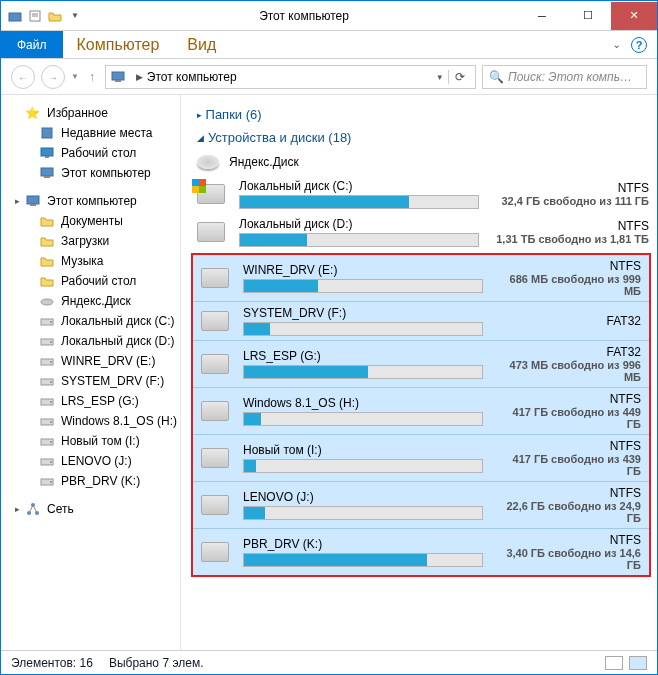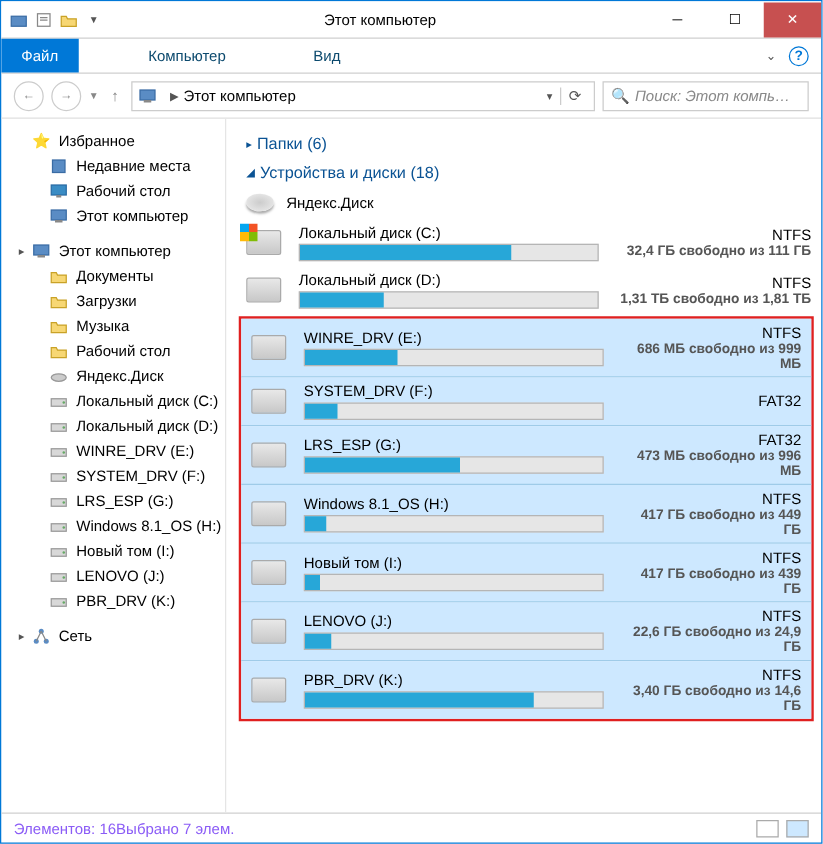--- a/index.html
+++ b/index.html
@@ -8,23 +8,23 @@
 
 .titlebar { height: 30px; background: #fff; display: flex; align-items: center; border-bottom: 1px solid #d0d0d0; }
 .tb-qa { display: flex; gap: 4px; padding: 0 6px; }
 .tb-qa span { width: 16px; height: 16px; display: inline-flex; align-items: center; justify-content: center; }
 .tb-title { flex: 1; text-align: center; font-size: 12px; color: #000; }
 .tb-ctrl { display: flex; }
 .tb-btn { width: 46px; height: 28px; display: flex; align-items: center; justify-content: center; font-size: 11px; }
 .tb-close { background: #c75050; color: #fff; }
 
 
-.ribbon { height: 28px; display: flex; align-items: stretch; border-bottom: 1px solid #d0d0d0; gap: 42px; }
+.ribbon { height: 28px; display: flex; align-items: stretch; border-bottom: 1px solid #d0d0d0; }
 .ribbon-file { background: #0078d7; color: #fff; padding: 0 16px; display: flex; align-items: center; font-size: 12px; }
-.ribbon-tab { padding: 0 14px; display: flex; align-items: center; font-size: 12px; color: #0c4a6e; }
+.ribbon-tab { padding: 0 14px; display: flex; align-items: center; font-size: 16px; color: #a16207; }
 .ribbon-right { margin-left: auto; display: flex; gap: 10px; padding-right: 10px; align-items: center; }
 
 
 .navbar { height: 36px; display: flex; align-items: center; padding: 0 10px; gap: 6px; border-bottom: 1px solid #e0e0e0; }
 .nav-arrow { width: 24px; height: 24px; border: 1px solid #ccc; border-radius: 50%; display: flex; align-items: center; justify-content: center; color: #888; font-size: 10px; }
 .nav-up { color: #888; padding: 0 4px; }
 .address { flex: 1; height: 24px; border: 1px solid #ccc; display: flex; align-items: center; padding: 0 4px; }
 .address .pc-icon { width: 16px; height: 16px; margin-right: 6px; }
 .address .addr-chevron { color: #555; font-size: 9px; padding: 0 4px; }
 .address .addr-dd { margin-left: auto; padding: 0 6px; color: #555; font-size: 9px; }
@@ -57,21 +57,21 @@
 .capbar-fill { height: 100%; background: #27a7d8; }
 .drive-right { width: 168px; font-size: 11px; text-align: right; }
 .drive-fs { font-size: 12px; }
 .drive-free { color: #555; font-weight: bold; }
 
 .selbox { border: 2px solid #e02020; margin: 2px 6px 2px 2px; }
 .selbox .drive { background: #cde8ff; border-bottom: 1px solid #9fcbe8; }
 .selbox .drive:last-child { border-bottom: none; }
 
 
-.status { height: 24px; border-top: 1px solid #d0d0d0; display: flex; align-items: center; padding: 0 10px; font-size: 12px; color: #8b5cf6; gap: 0; }
+.status { height: 24px; border-top: 1px solid #d0d0d0; display: flex; align-items: center; padding: 0 10px; font-size: 12px; color: #0f172a; gap: 16px; }
 .status .views { margin-left: auto; display: flex; gap: 6px; }
 .status .view { width: 18px; height: 14px; border: 1px solid #aaa; }
 
 svg { display: block; }
 </style>
 </head>
 <body>
 
 <div class="titlebar">
   <div class="tb-qa">

